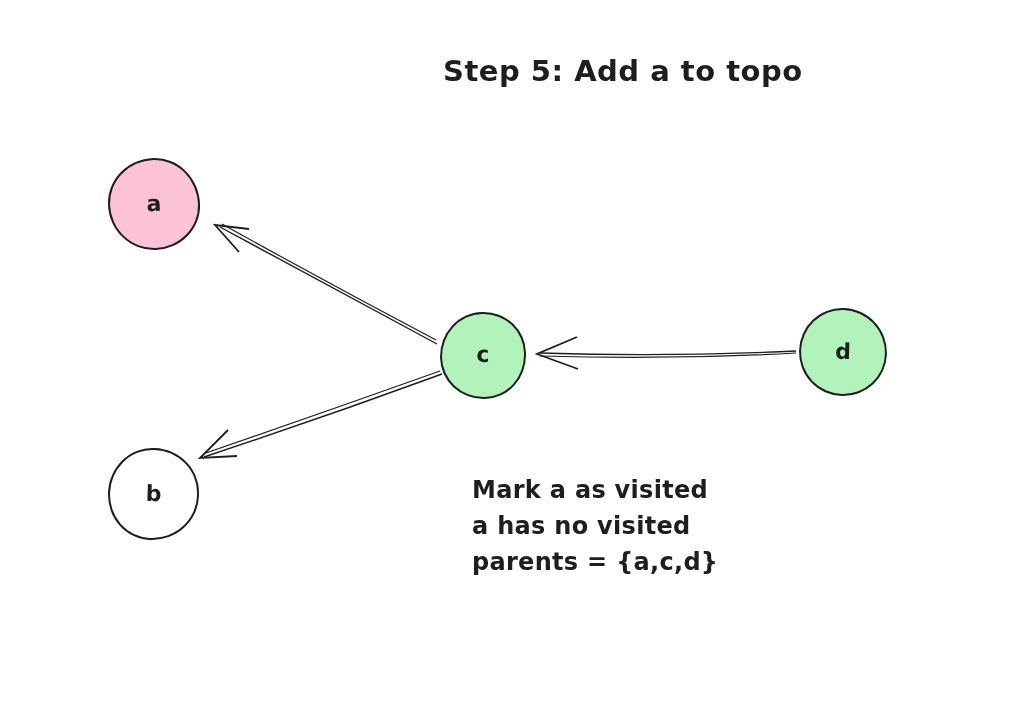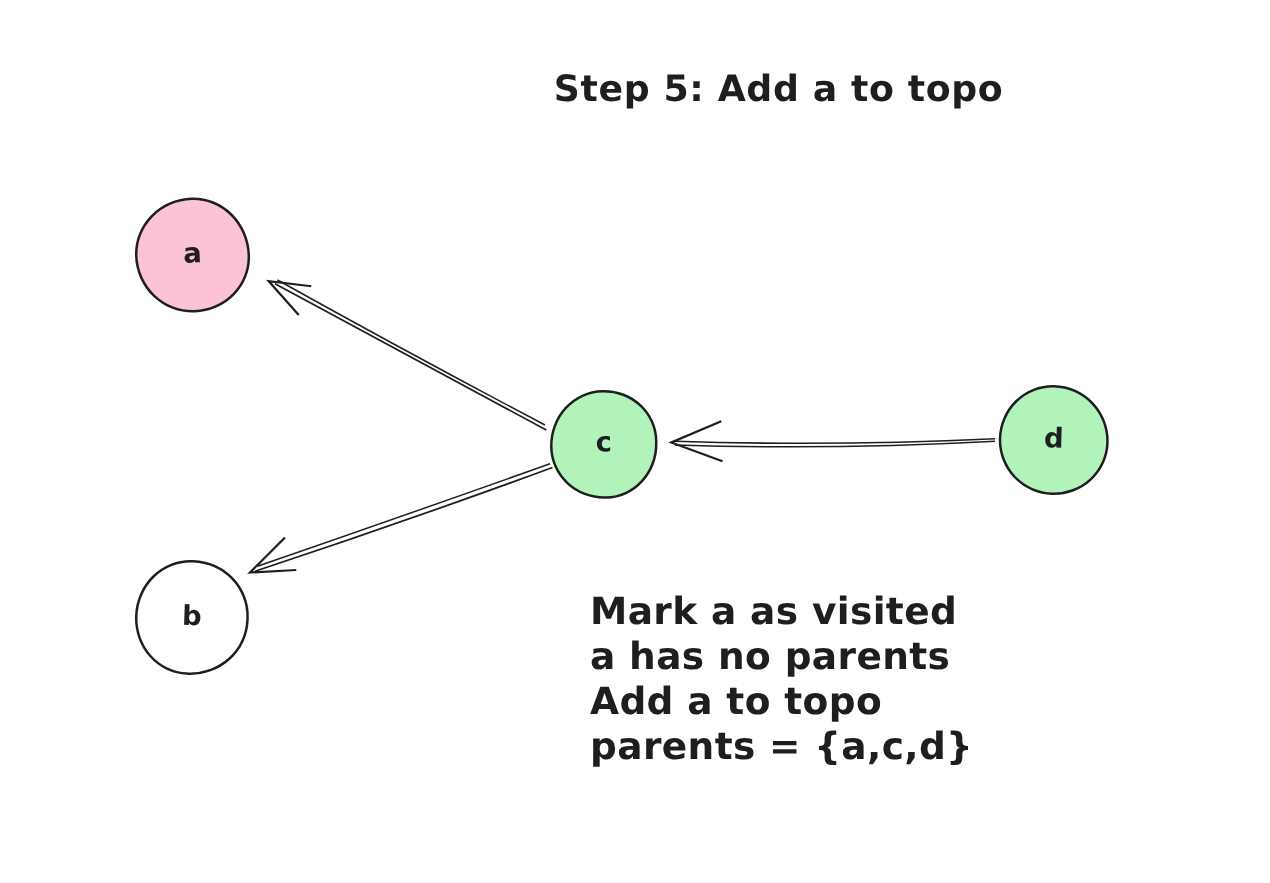--- a/index.html
+++ b/index.html
@@ -68,21 +68,21 @@
     border-radius: 49% 51% 50% 50% / 50% 51% 49% 50%;
     transform: rotate(1.5deg);
   }
   .node-label {
     transform: translateY(-1px);
   }
   .notes {
     position: absolute;
     left: 472px;
     top: 472px;
-    font-size: 30px;
+    font-size: 24px;
     font-weight: 600;
     color: #1e1e1e;
     line-height: 36px;
     letter-spacing: 0.3px;
     white-space: nowrap;
   }
 </style>
 </head>
 <body>
 
@@ -122,18 +122,17 @@
   <div class="node node-c">
     <span class="node-label">c</span>
   </div>
 
   <div class="node node-d">
     <span class="node-label">d</span>
   </div>
 
   <div class="notes">
     <div>Mark a as visited</div>
-    <div>a has no parents</div>
-    <div>Add a to topo</div>
+    <div>a has no visited</div>
     <div>parents = {a,c,d}</div>
   </div>
 
 </div>
 
 </body></html>

